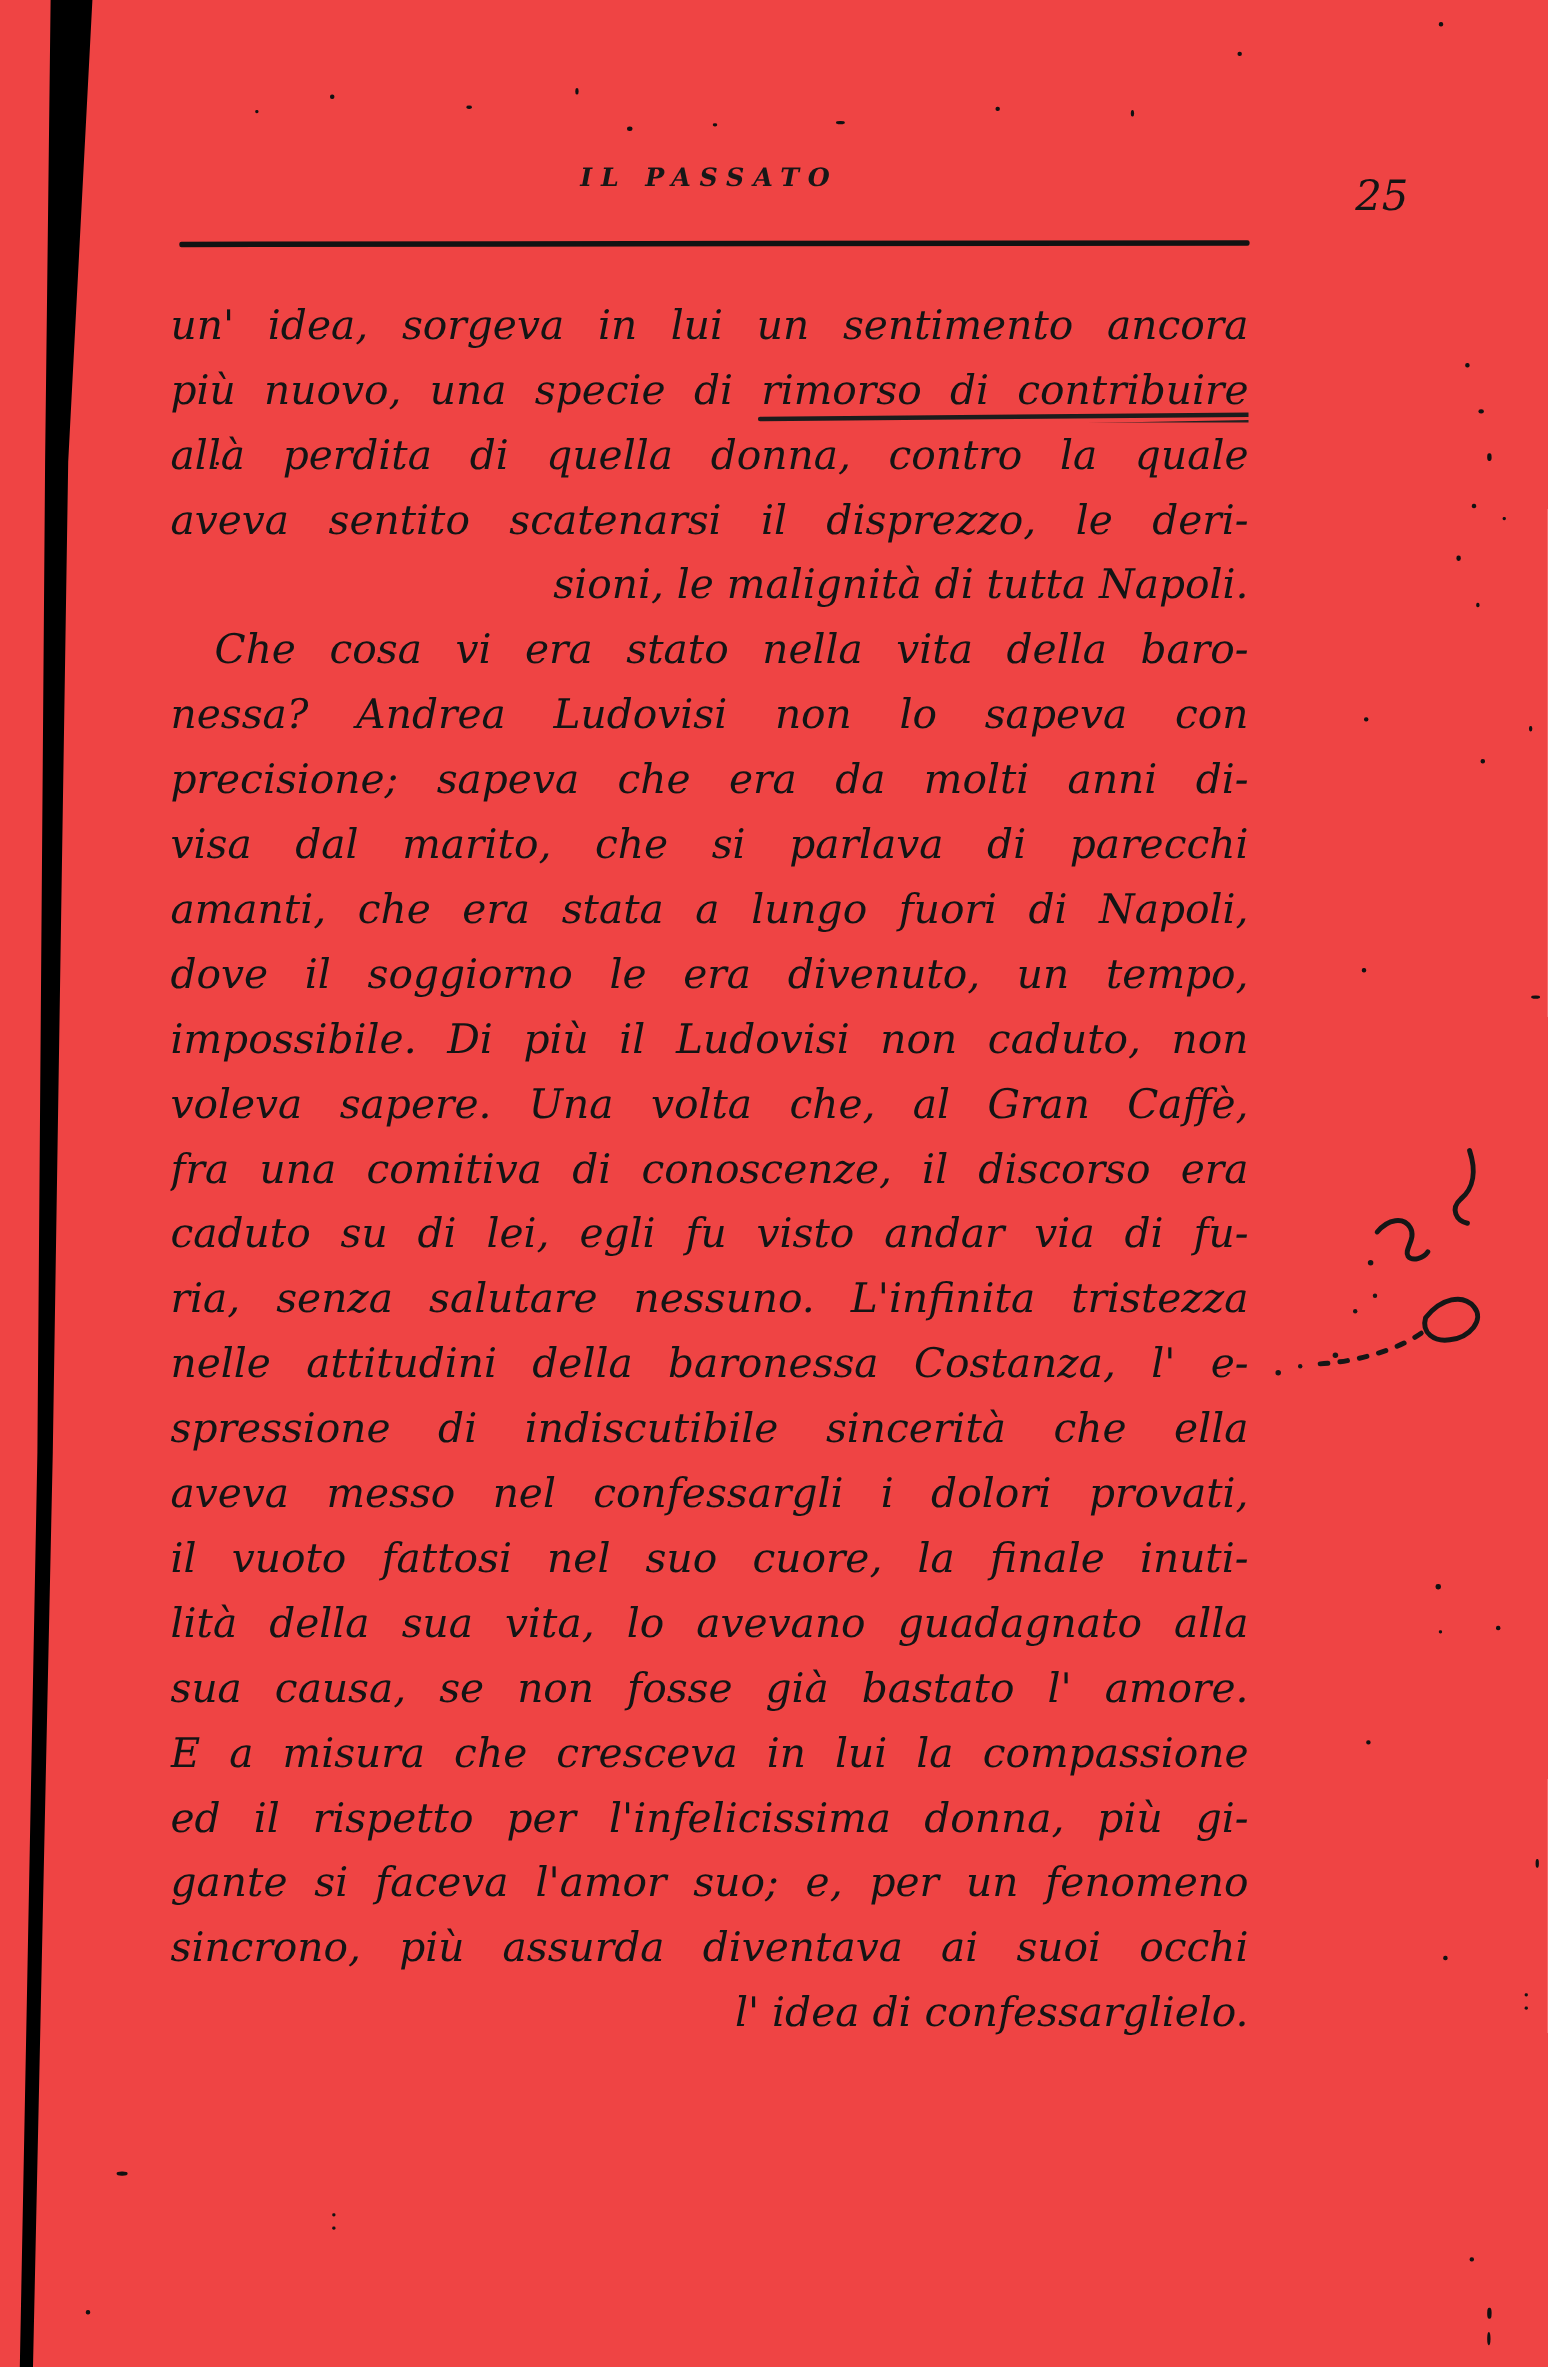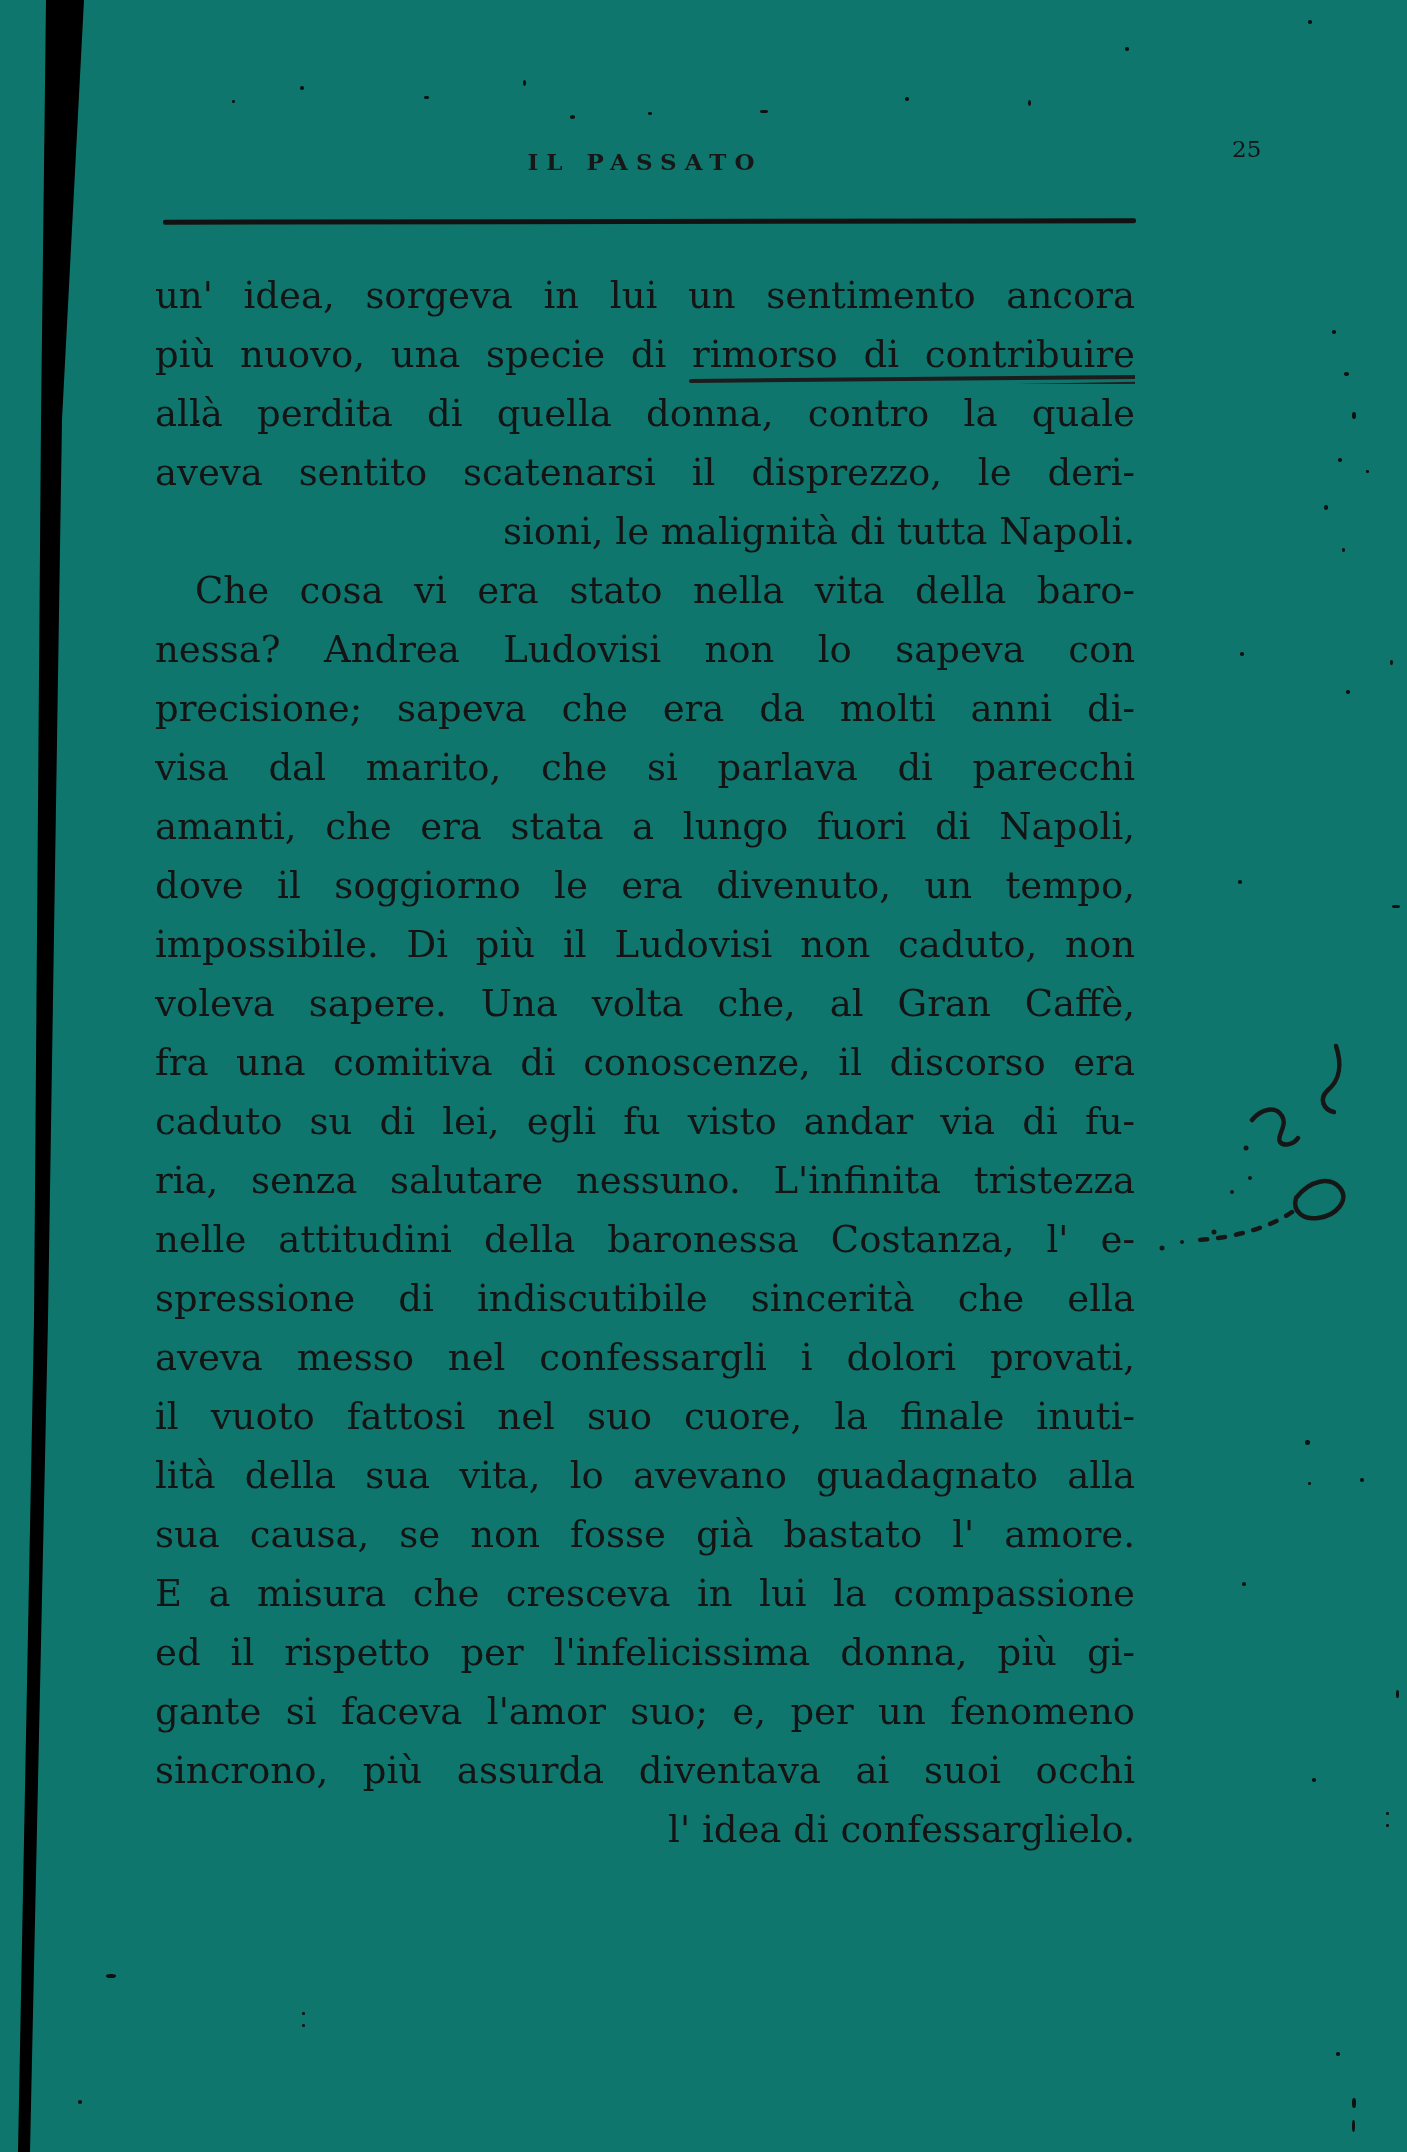--- a/index.html
+++ b/index.html
@@ -6,36 +6,37 @@
   body {
     width: 1407px; height: 2152px;
     background: #ffffff;
     position: relative;
     overflow: hidden;
     font-family: "DejaVu Serif", serif;
     color: #151515;
   }
   .page {
     position: absolute; inset: 0;
-    background: #0f766e;
+    background: #ef4444;
+    font-style: italic;
   }
   
   .header-title {
     position: absolute;
     top: 148px; left: 155px; width: 980px;
     text-align: center;
     font-size: 23px;
     font-weight: bold;
     letter-spacing: 8px;
     color: #171717;
   }
   .page-number {
     position: absolute;
-    top: 136px; left: 1232px;
-    font-size: 23px;
+    top: 156px; left: 1232px;
+    font-size: 38px;
     color: #141414;
   }
   .header-rule {
     position: absolute;
     top: 219px; left: 163px;
     width: 973px; height: 5px;
     background: #121212;
     border-radius: 2px;
     transform: rotate(-0.08deg);
   }

